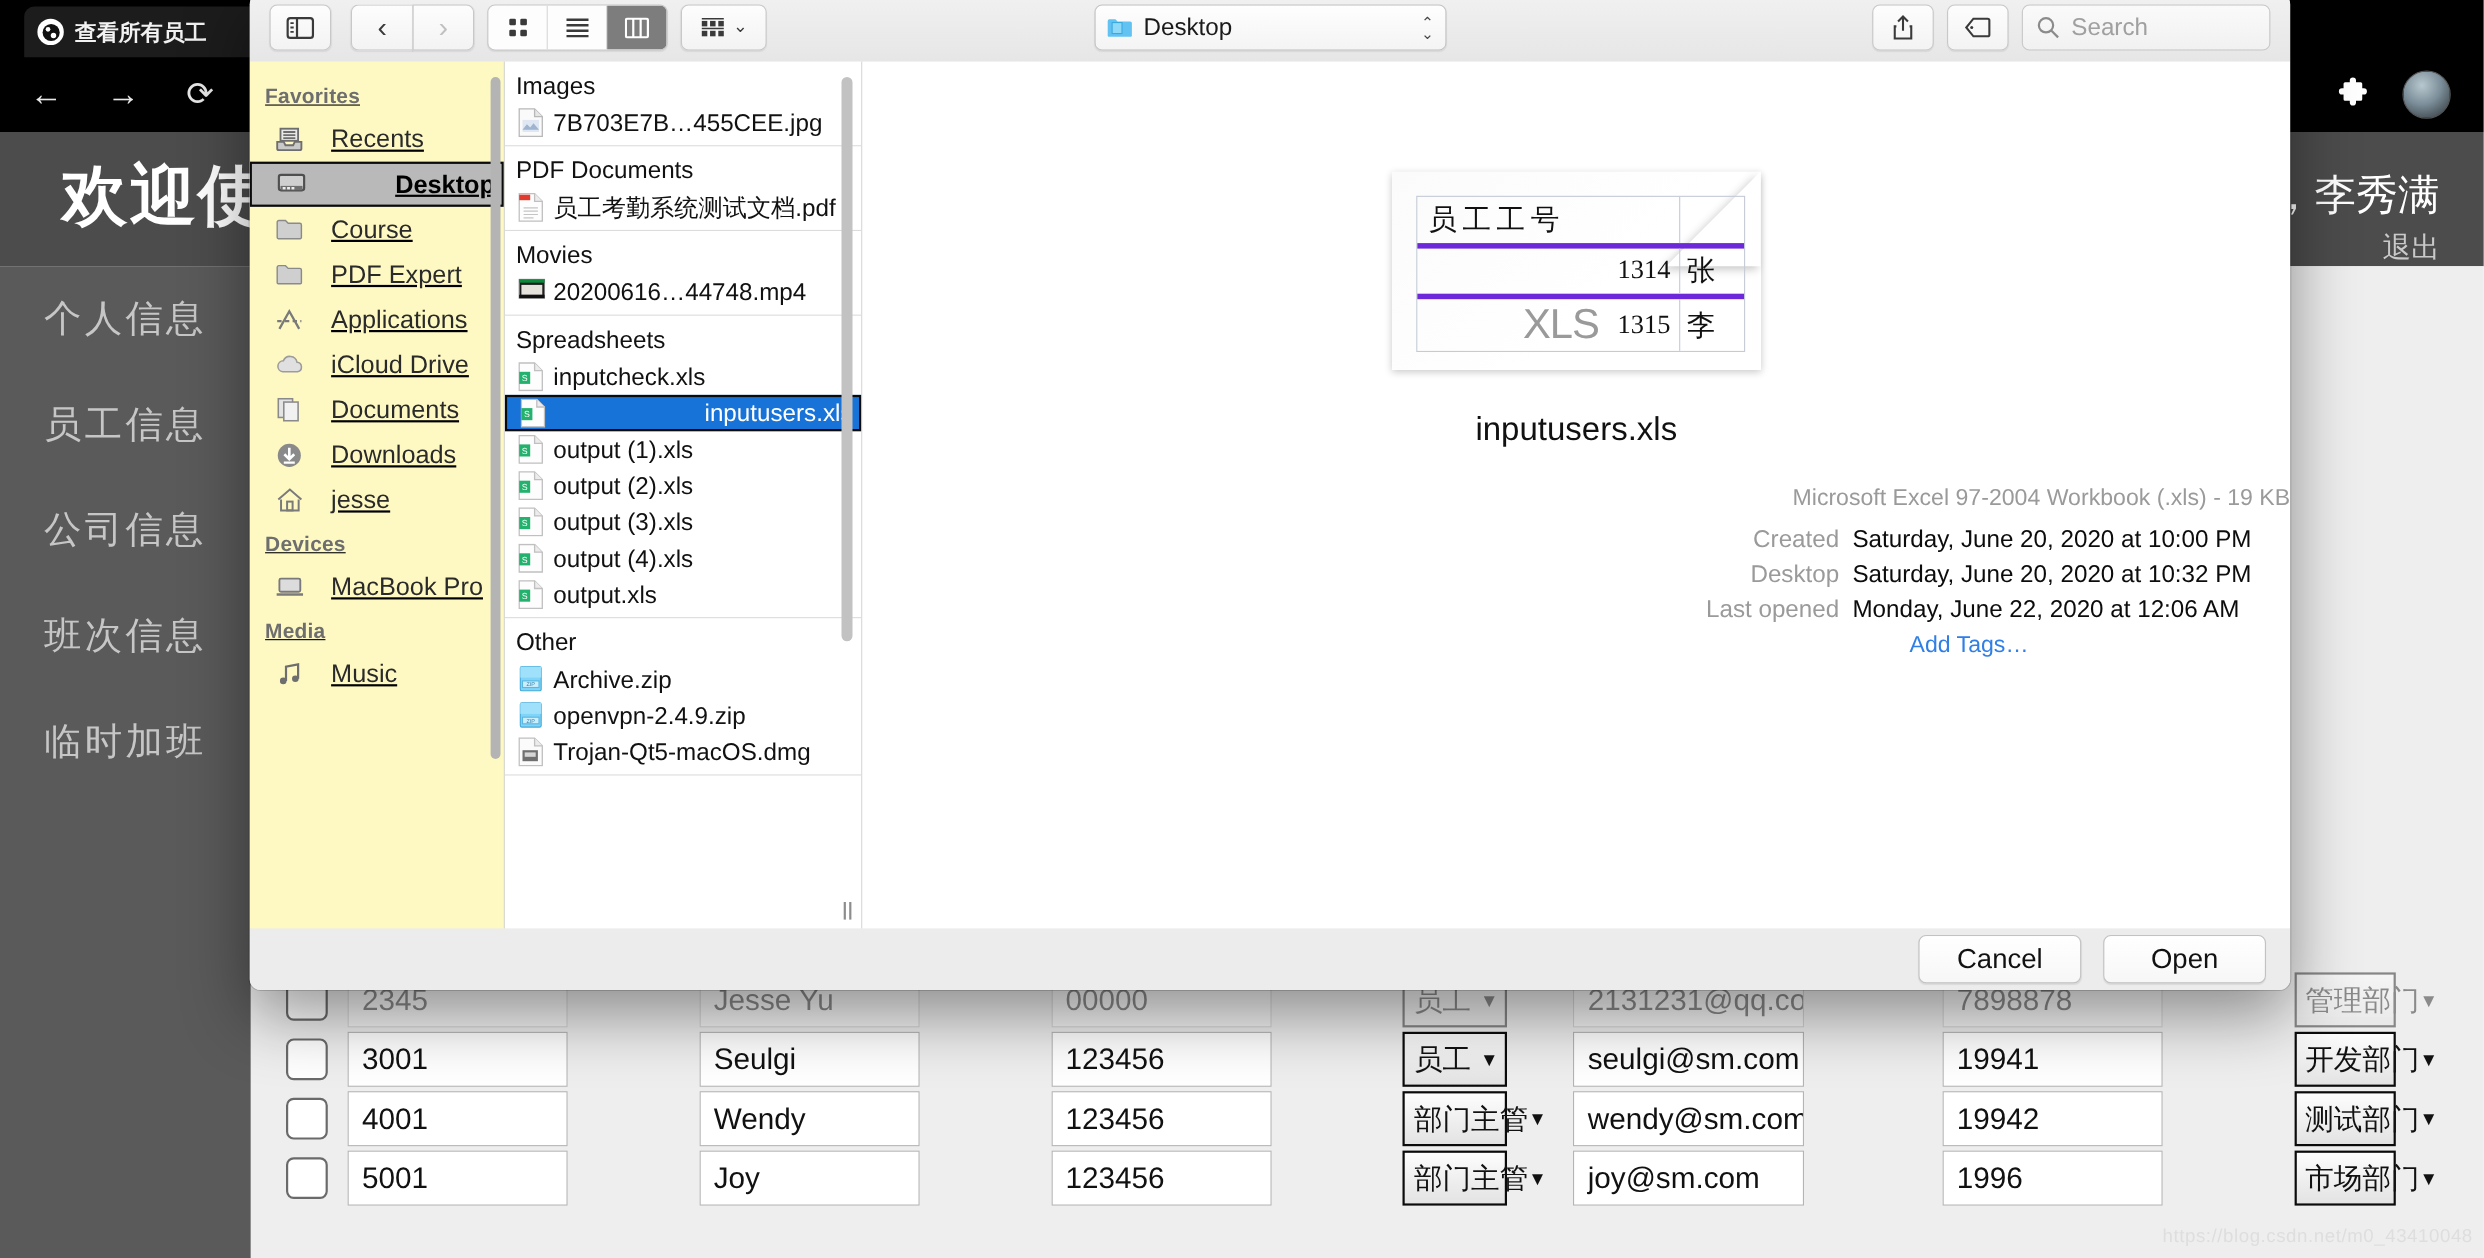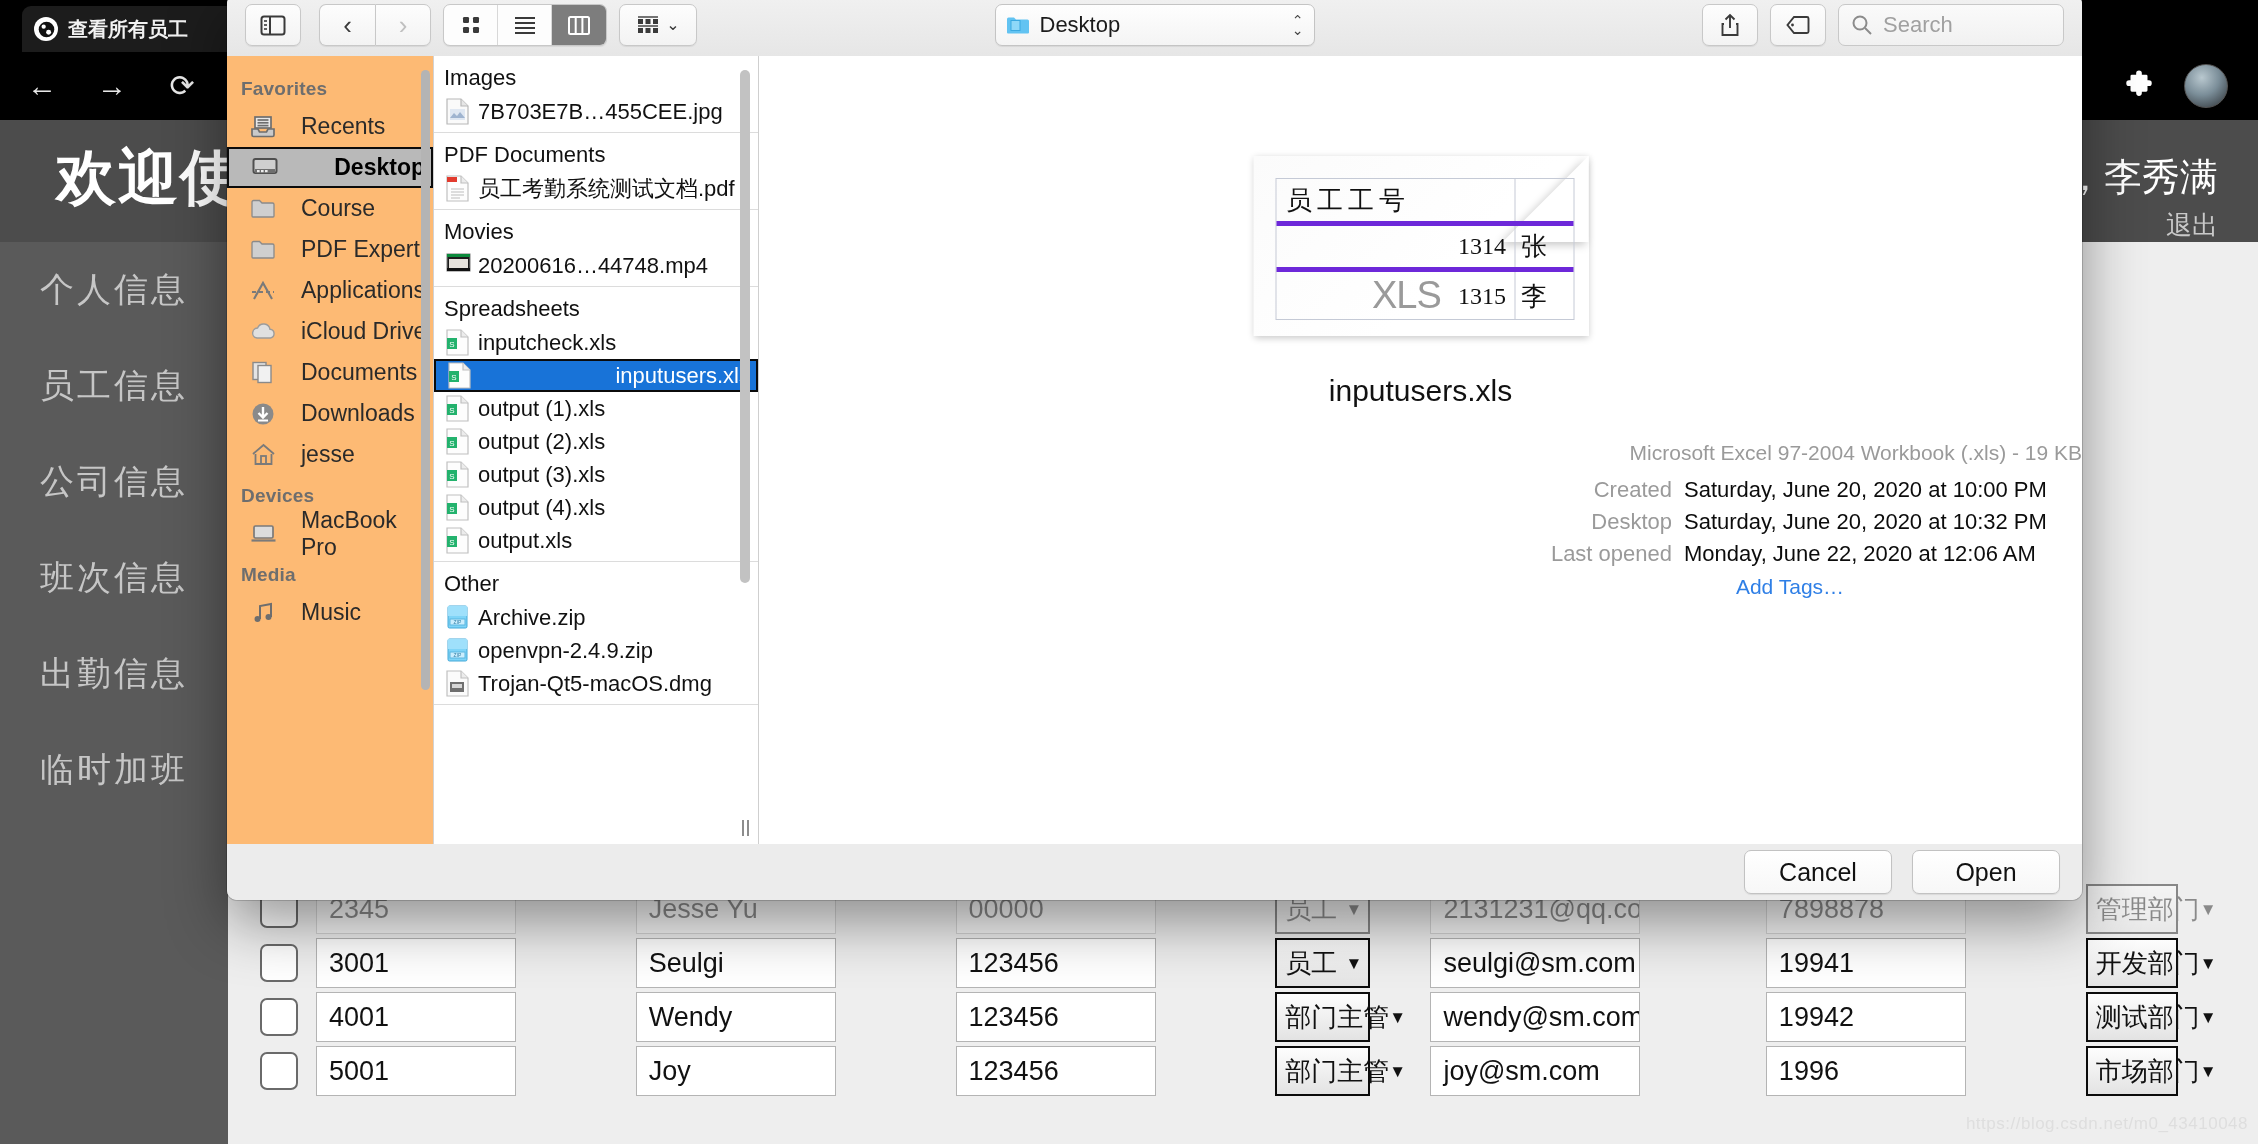--- a/index.html
+++ b/index.html
@@ -180,24 +180,24 @@
   .searchbox {
     width: 226px; height: 42px; border-radius: 7px;
     background: linear-gradient(#fafafa, #f1f1f1);
     border: 1px solid #c8c8c8;
     display: flex; align-items: center; gap: 10px; padding: 0 12px;
   }
   .searchbox .ph { font-size: 22px; color: #a0a0a0; }
 
   .body { flex: 1; display: flex; min-height: 0; }
   .sidebar {
-    width: 207px; flex: none;
-    background: #fdba74;
+    width: 232px; flex: none;
+    background: #fef9c3;
     border-right: 1px solid #d2d2d2;
-    position: relative; overflow: hidden;
+    position: relative; overflow: hidden; text-decoration: underline;
   }
   .sb-scroll { padding: 12px 0 0 0; }
   .sb-head {
     font-size: 19px; font-weight: bold; color: #6e6e6e;
     padding: 10px 0 6px 14px; letter-spacing: .2px;
   }
   .sb-item {
     height: 41px; display: flex; align-items: center; gap: 24px;
     padding-left: 22px; font-size: 23px; color: #2a2a2a;
   }
@@ -363,21 +363,20 @@
     <div class="app-header"></div>
     <div class="app-welcome">欢迎使用</div>
     <div class="app-greeting">好，李秀满</div>
     <div class="app-logout">退出</div>
 
     <div class="app-sidebar">
       <div class="app-sidebar-item">个人信息</div>
       <div class="app-sidebar-item">员工信息</div>
       <div class="app-sidebar-item">公司信息</div>
       <div class="app-sidebar-item">班次信息</div>
-      <div class="app-sidebar-item">出勤信息</div>
       <div class="app-sidebar-item">临时加班</div>
     </div>
 
     <div class="app-content">
       <table class="emp-table">
         <tbody>
           <tr class="row-faded">
             <td class="cell-check">
                 <div class="chk"></div>
               </td>

